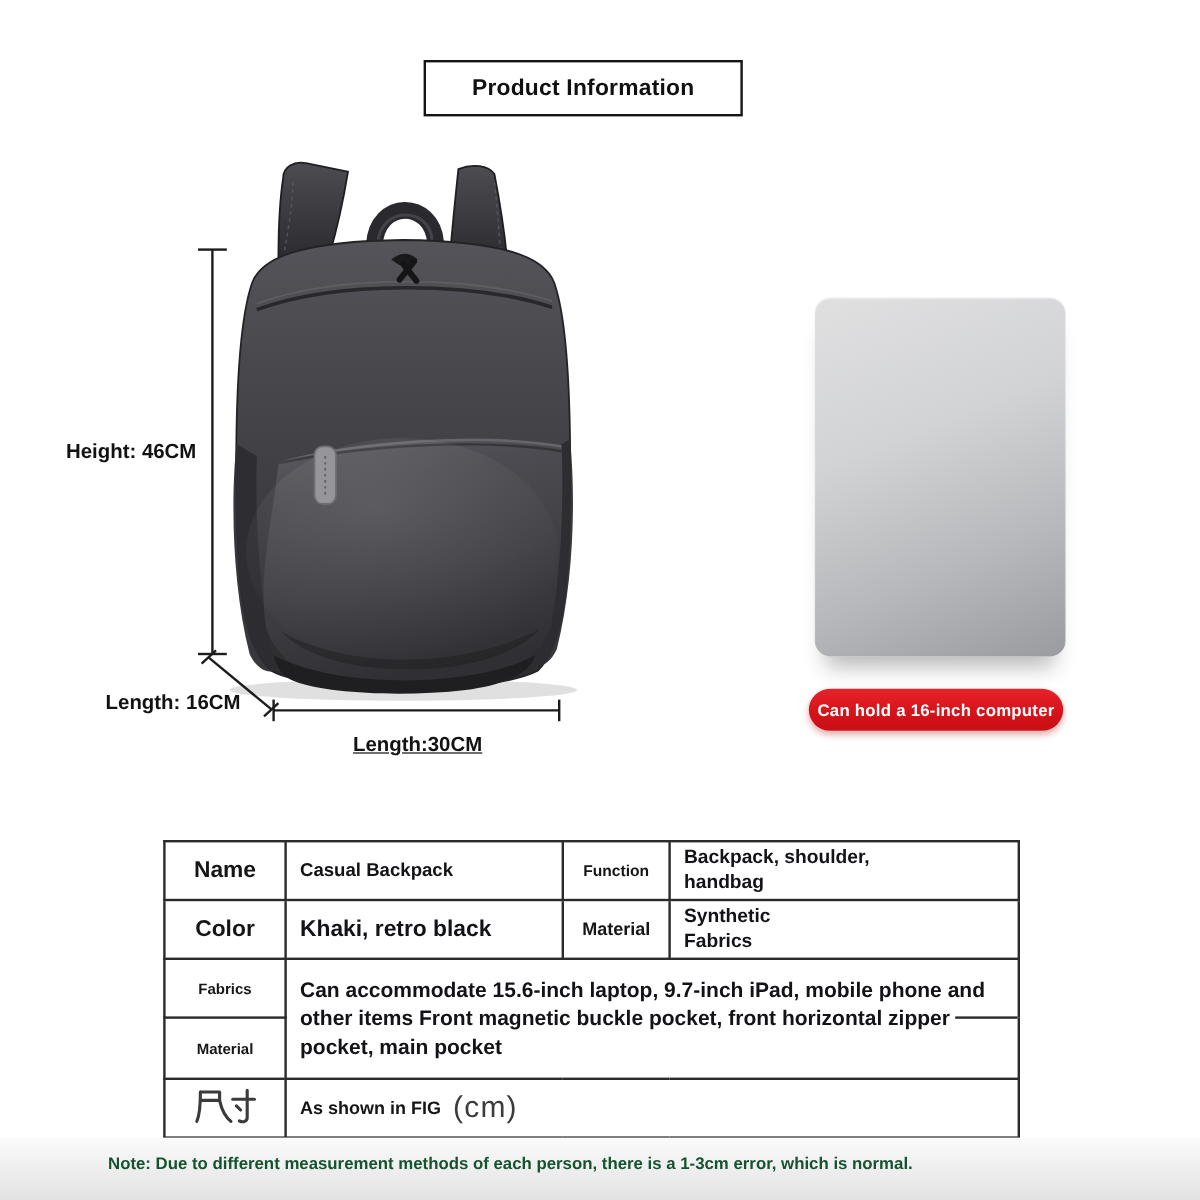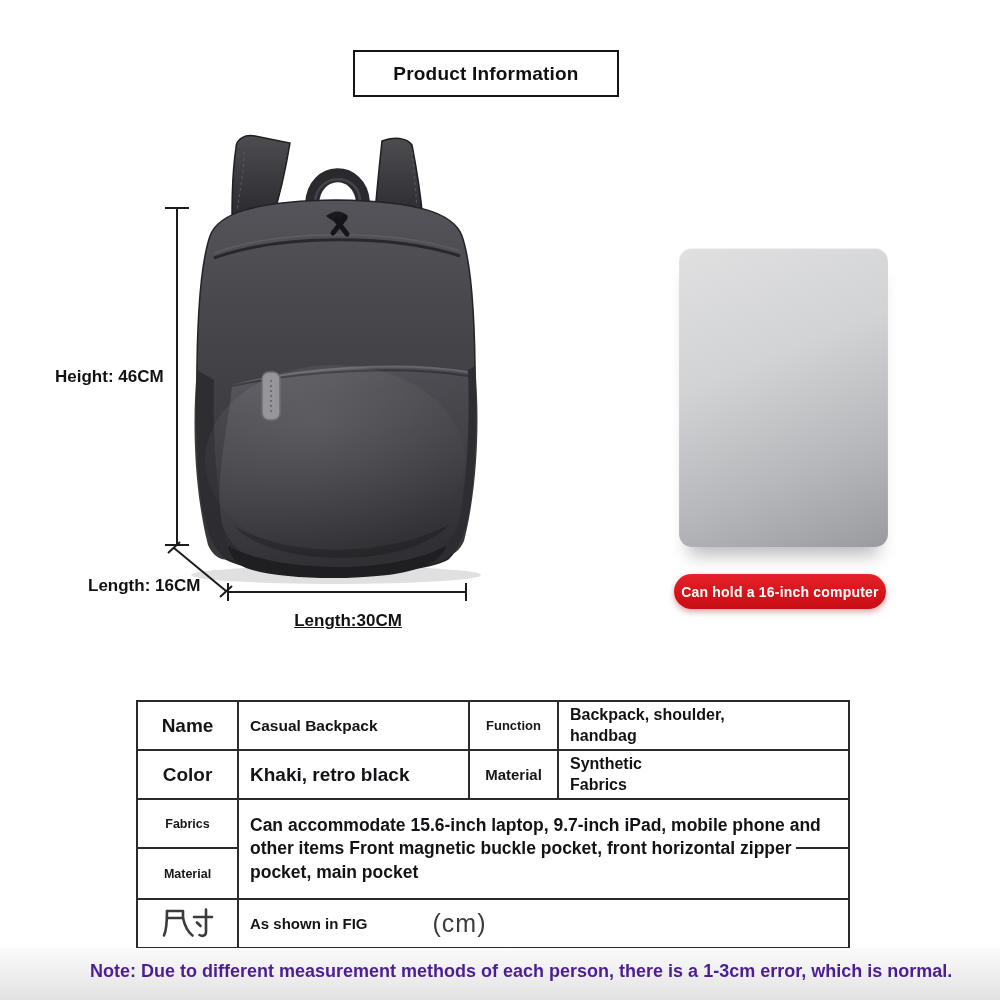--- a/index.html
+++ b/index.html
@@ -38,31 +38,31 @@
   table.spec td{border:2px solid #2b2b2b;box-sizing:border-box;vertical-align:middle;}
   col.c1{width:101px;} col.c2{width:231px;} col.c3{width:89px;} col.c4{width:291px;}
   tr.r1{height:49px;} tr.r2{height:49px;} tr.r3{height:49px;} tr.r4{height:51px;} tr.r5{height:49px;}
   td.lbl{text-align:center;font-weight:bold;color:#161616;}
   .lbl-lg{font-size:19px;} .lbl-md{font-size:15px;} .lbl-sm{font-size:13px;} .lbl-xs{font-size:12.5px;}
   td.val{padding:2px 8px 2px 11px;font-weight:bold;color:#141216;}
   .val-md{font-size:15.5px;} .val-lg{font-size:19px;} .val-sm{font-size:16px;line-height:1.28;}
   .val-cap{font-size:17.5px;line-height:1.33;color:#121212;}
   .muted{color:#424242;}
   .pre-line{white-space:pre-line;}
-  .size-cell{display:flex;align-items:center;gap:38px;}
+  .size-cell{display:flex;align-items:center;}
   .size-val{font-size:15px;font-weight:bold;color:#151515;}
-  .size-unit{font-size:25px;font-weight:normal;color:#3c3c3c;margin-left:27px;letter-spacing:1px;}
+  .size-unit{font-size:25px;font-weight:normal;color:#3c3c3c;margin-left:10px;letter-spacing:1px;}
   .cap-stub{position:absolute;right:0;top:147px;width:52px;height:2px;background:#2b2b2b;}
   
   .footer-band{
     position:absolute;left:0;top:948px;width:1000px;height:52px;
     background:linear-gradient(180deg,#fbfbfb 0%,#ededed 55%,#e2e2e2 100%);
   }
   .note{
-    position:absolute;left:90px;top:961px;font-weight:bold;font-size:18px;color:#4c1d95;white-space:nowrap;
+    position:absolute;left:90px;top:961px;font-weight:bold;font-size:14px;color:#14532d;white-space:nowrap;
   }
 </style>
 </head>
 <body>
 
 <div class="canvas">
 
   <div class="title-box">
     <span class="t">Product Information</span>
   </div>

